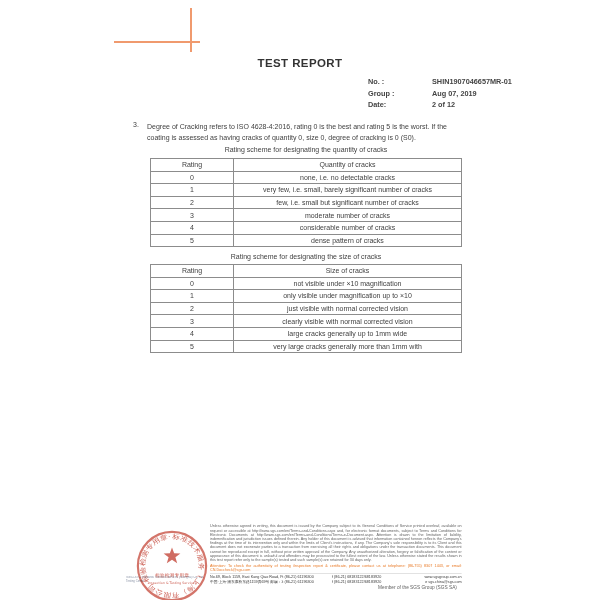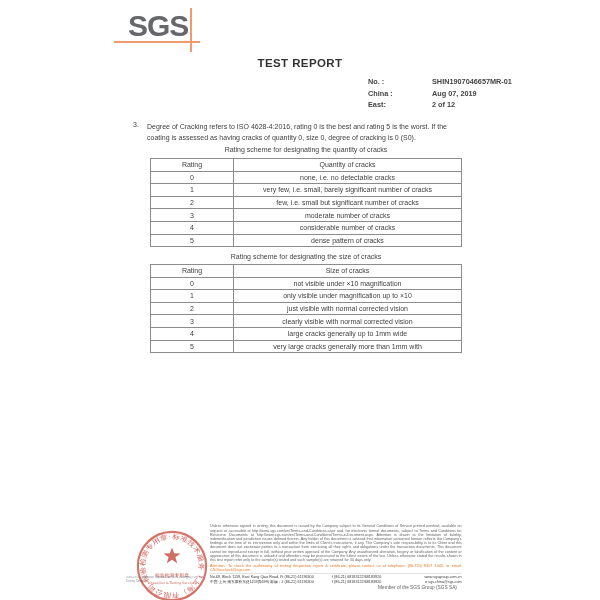--- a/index.html
+++ b/index.html
@@ -48,36 +48,35 @@
   .member-wrap{position:absolute;left:297px;top:585px;width:160px;display:flex;justify-content:flex-end;}
   .member-inner{transform:scale(.68);transform-origin:100% 0;font-size:7px;
         color:#5f5f5f;white-space:nowrap;}
   .stamp{position:absolute;left:133px;top:527px;mix-blend-mode:multiply;opacity:.88;}
 </style>
 </head>
 <body>
 
 <div class="page">
 
-  <div class="logo">SGS</div>
   <div class="logo-hline"></div>
   <div class="logo-vline"></div>
   <div class="report-title">TEST REPORT</div>
 
   <div class="meta">
     <div class="meta-row">
       <span class="meta-label">No.  :</span>
       <span class="meta-value">SHIN1907046657MR-01</span>
     </div>
     <div class="meta-row">
-      <span class="meta-label">China :</span>
+      <span class="meta-label">Group :</span>
       <span class="meta-value">Aug 07, 2019</span>
     </div>
     <div class="meta-row">
-      <span class="meta-label">East:</span>
+      <span class="meta-label">Date:</span>
       <span class="meta-value">2 of 12</span>
     </div>
   </div>
 
   <div class="item-num">3.</div>
   <div class="para">Degree of Cracking refers to ISO 4628-4:2016, rating 0 is the best and rating 5 is the worst. If the coating is assessed as having cracks of quantity 0, size 0, degree of cracking is 0 (S0).</div>
 
   <div class="tbl-caption cap1">Rating scheme for designating the quantity of cracks</div>
   <table class="rating tbl1">
     <tbody>

